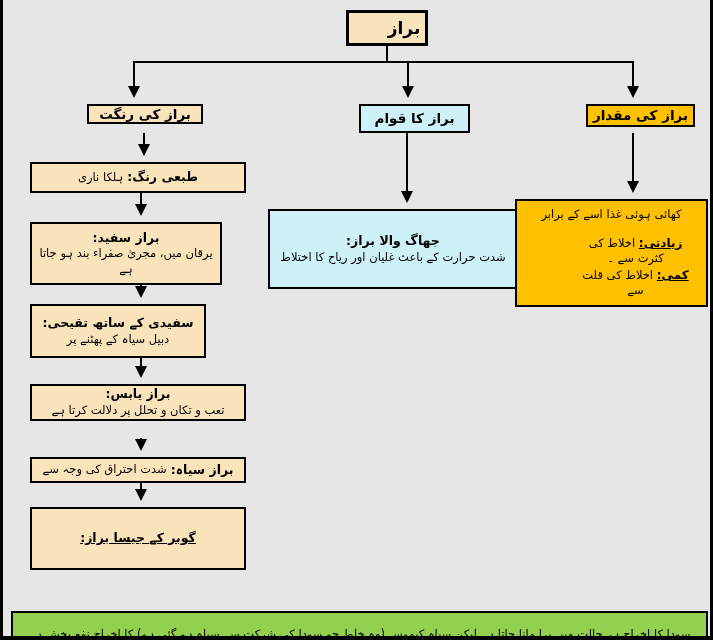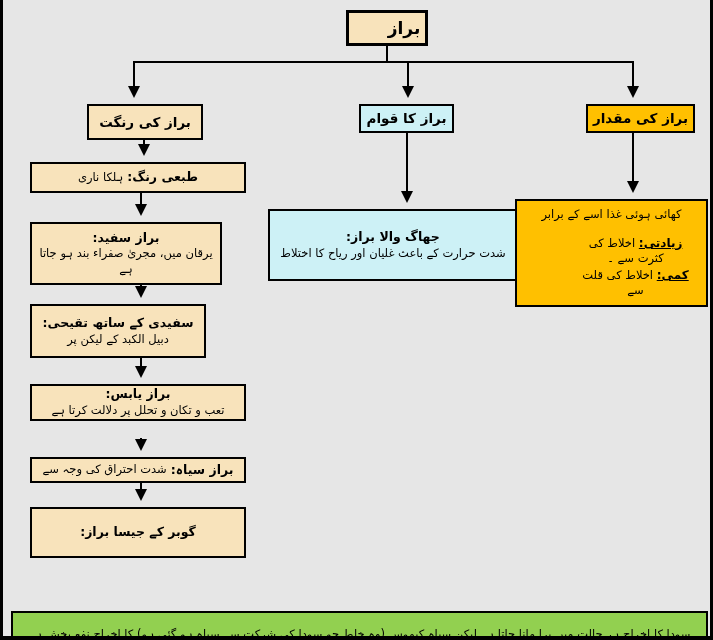--- a/index.html
+++ b/index.html
@@ -73,60 +73,60 @@
     <path d="M138,483 V499" stroke="#000" stroke-width="2" fill="none" marker-end="url(#arrow)"></path>
 
     <path d="M404,133 V201" stroke="#000" stroke-width="2" fill="none" marker-end="url(#arrow)"></path>
     <path d="M630,133 V191" stroke="#000" stroke-width="2" fill="none" marker-end="url(#arrow)"></path>
   </svg>
 
   <div class="node cream root-box" style="left:343px;top:10px;width:82px;height:36px;">
     <span>براز</span>
   </div>
 
-  <div class="node cream header-box" style="left:84px;top:104px;width:116px;height:36px;">
+  <div class="node cream header-box" style="left:84px;top:104px;width:116px;height:20px;">
     <span>براز کی رنگت</span>
   </div>
-  <div class="node cyan header-box" style="left:356px;top:104px;width:95px;height:29px;">
+  <div class="node cyan header-box" style="left:356px;top:104px;width:111px;height:29px;">
     <span>براز کا قوام</span>
   </div>
-  <div class="node orange header-box" style="left:583px;top:104px;width:109px;height:29px;">
+  <div class="node orange header-box" style="left:583px;top:104px;width:109px;height:23px;">
     <span>براز کی مقدار</span>
   </div>
 
   <div class="node cream inline-node" style="left:27px;top:162px;width:216px;height:31px;">
     <span class="title">طبعی رنگ:</span>
     <span class="body">ہلکا ناری</span>
   </div>
 
   <div class="node cream" style="left:27px;top:222px;width:192px;height:63px;">
     <span class="title">براز سفید:</span>
     <span class="body">یرقان میں، مجریٰ صفراء بند ہو جاتا ہے</span>
   </div>
 
   <div class="node cream" style="left:27px;top:304px;width:176px;height:54px;">
     <span class="title">سفیدی کے ساتھ تقیحی:</span>
-    <span class="body">دبیل الکبد کے لیکن پر</span>
+    <span class="body">دبیل سیاہ کے پھٹنے پر</span>
   </div>
 
   <div class="node cream" style="left:27px;top:384px;width:216px;height:37px;">
     <span class="title">براز یابس:</span>
     <span class="body">تعب و تکان و تحلل پر دلالت کرتا ہے</span>
   </div>
 
   <div class="node cream inline-node" style="left:27px;top:457px;width:216px;height:26px;">
     <span class="title">براز سیاہ:</span>
     <span class="body">شدت احتراق کی وجہ سے</span>
   </div>
 
-  <div class="node cream" style="left:27px;top:507px;width:216px;height:51px;">
+  <div class="node cream" style="left:27px;top:507px;width:216px;height:63px;text-decoration:underline;">
     <span class="title">گوبر کے جیسا براز:</span>
   </div>
 
-  <div class="node cyan" style="left:265px;top:209px;width:250px;height:72px;">
+  <div class="node cyan" style="left:265px;top:209px;width:250px;height:80px;">
     <span class="title">جھاگ والا براز:</span>
     <span class="body">شدت حرارت کے باعث غلیان اور ریاح کا اختلاط</span>
   </div>
 
   <div class="node orange qty-box" style="left:512px;top:199px;width:193px;height:108px;">
     <span class="qty-line1">کھائی ہوئی غذا اسے کے برابر</span>
     <span class="qty-spacer"></span>
     <span class="qty-line"><span class="u-bold">زیادتی:</span> <span>اخلاط کی کثرت سے ۔</span></span>
     <span class="qty-line"><span class="u-bold">کمی:</span> <span>اخلاط کی قلت سے</span></span>
   </div>

